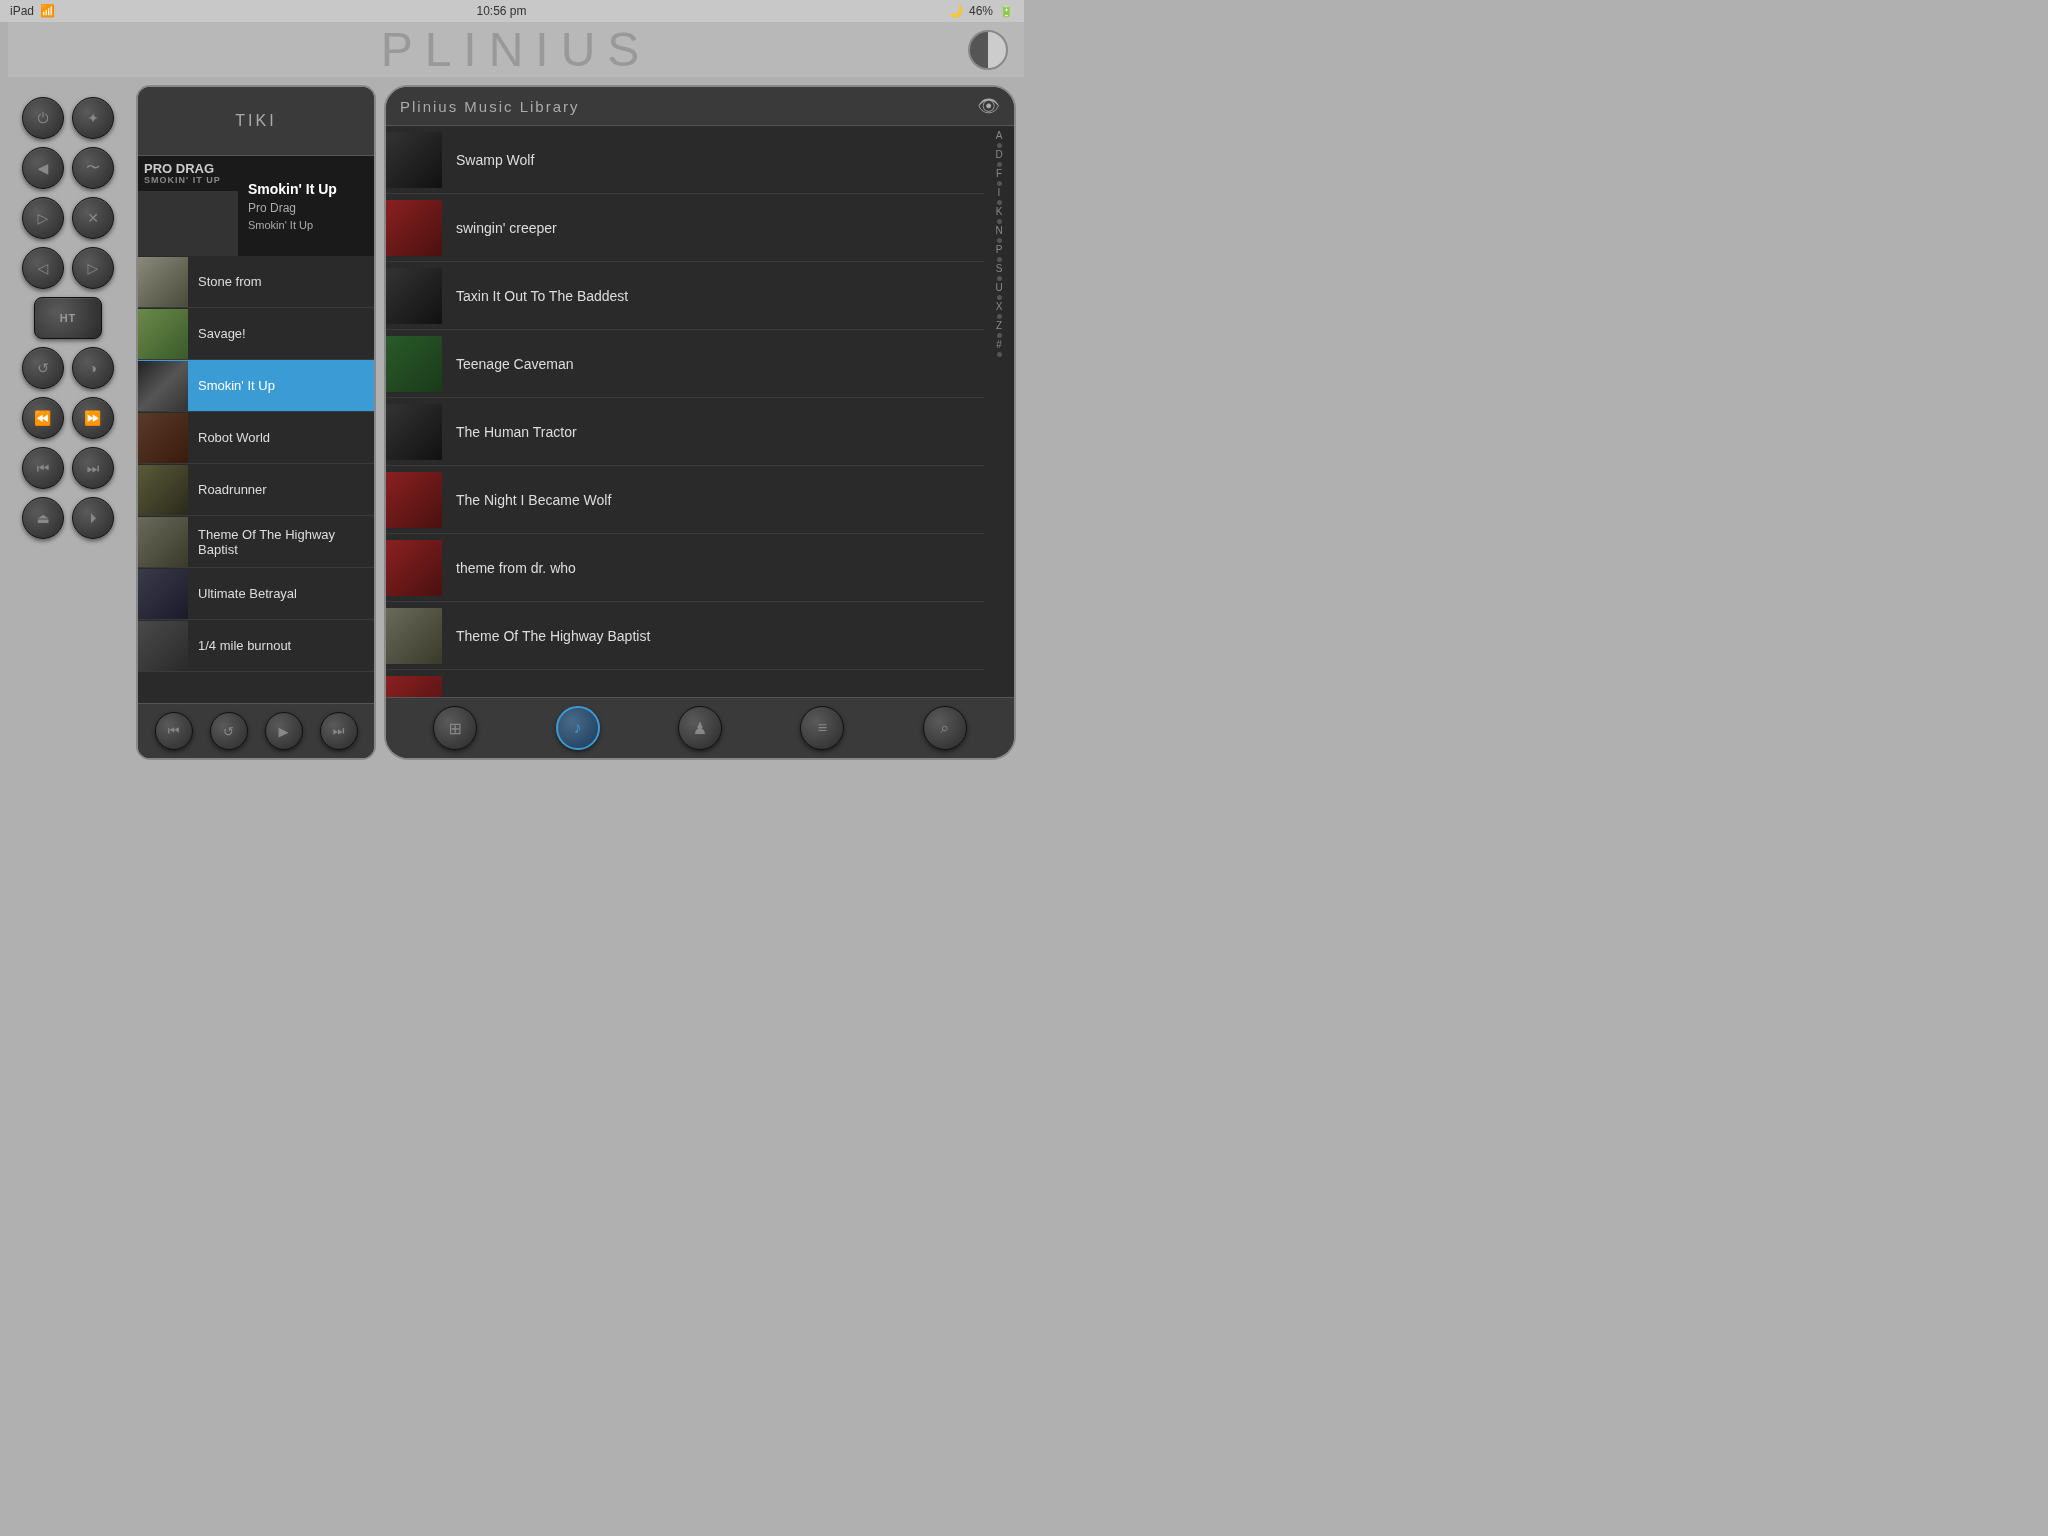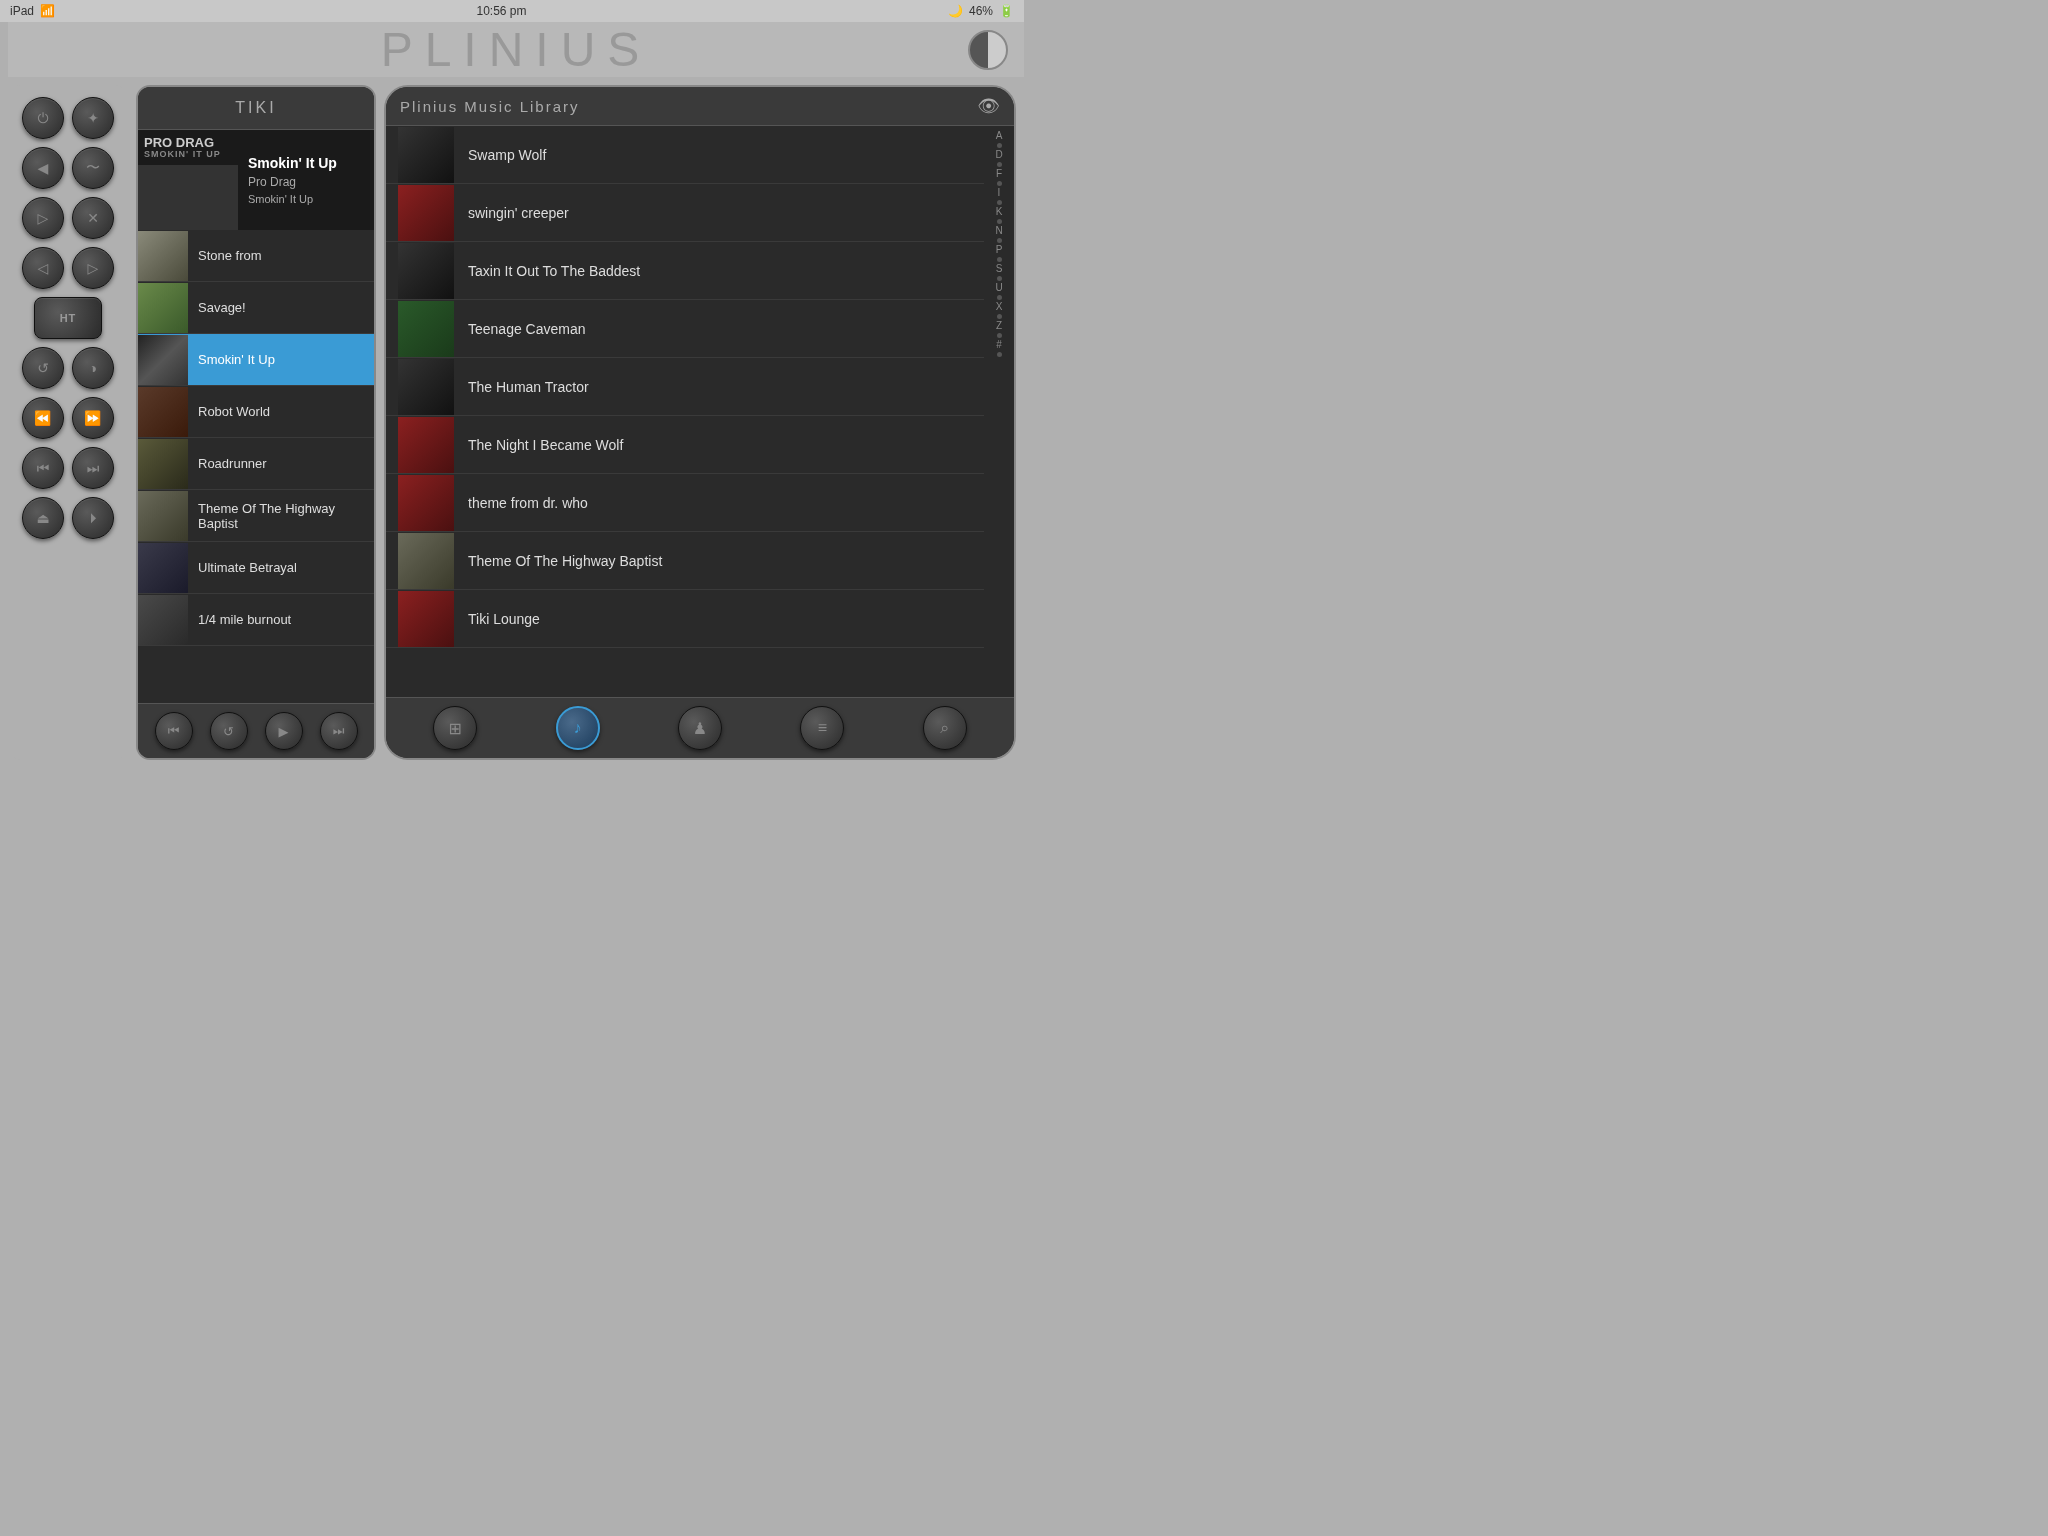--- a/index.html
+++ b/index.html
@@ -117,21 +117,21 @@
       background: #2a2a2a;
       border-radius: 14px;
       display: flex;
       flex-direction: column;
       flex-shrink: 0;
       overflow: hidden;
       border: 2px solid #888;
     }
     .panel-header {
       text-align: center;
-      padding: 12px;
+      padding: 25px;
       color: #aaa;
       font-size: 16px;
       letter-spacing: 3px;
       background: #3a3a3a;
       border-bottom: 1px solid #555;
     }
 
     
     .now-playing {
       background: #1a1a1a;
@@ -266,24 +266,24 @@
       position: relative;
       display: flex;
     }
     .library-items {
       flex: 1;
       overflow-y: auto;
     }
     .library-item {
       display: flex;
       align-items: center;
-      padding: 12px;
+      padding: 0;
       border-bottom: 1px solid #3a3a3a;
       cursor: pointer;
-      height: 58px;
+      height: 68px;
     }
     .lib-art {
       width: 56px;
       height: 56px;
       flex-shrink: 0;
       background: #444;
       overflow: hidden;
     }
     .lib-art-inner {
       width: 100%;

